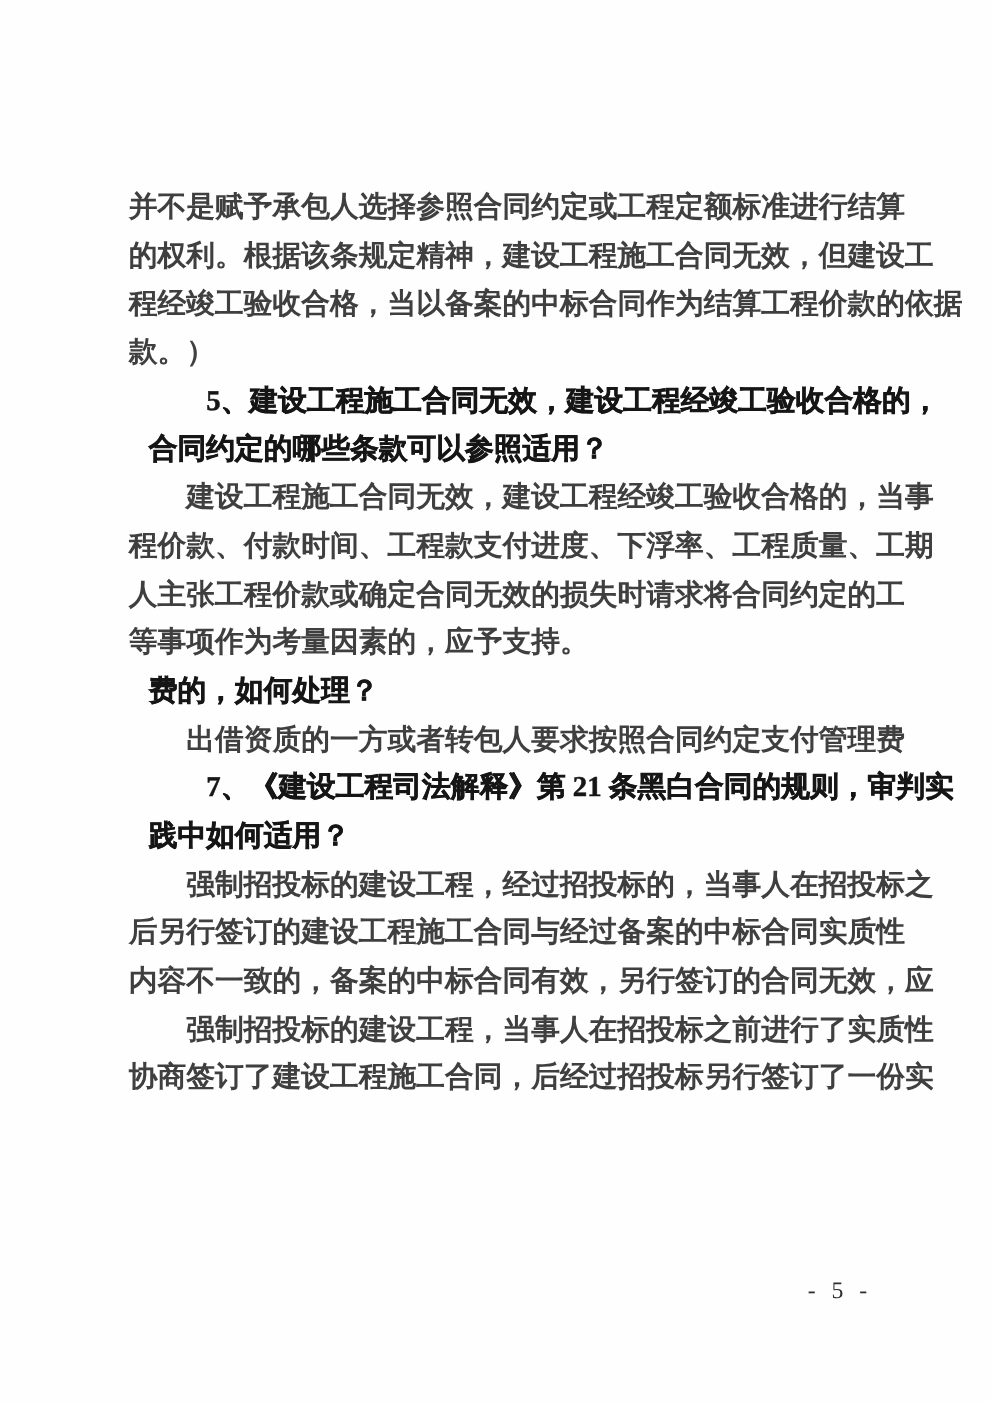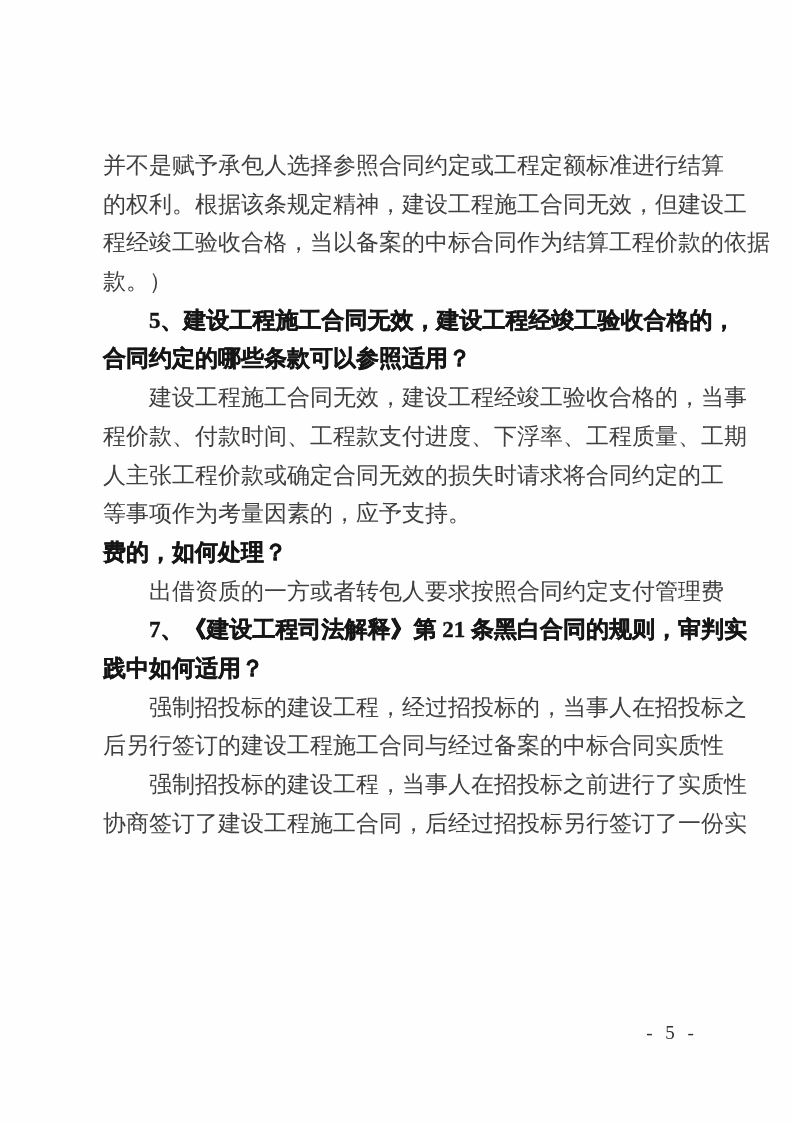--- a/index.html
+++ b/index.html
@@ -32,25 +32,26 @@
     line-height: 38.7px;
     height: 38.7px;
     white-space: nowrap;
     text-align: justify;
     text-align-last: justify;
     text-justify: inter-character;
     overflow: visible;
   }
   .line.body {
     color: var(--body-ink);
-    font-weight: 400;
+    font-weight: 700;
   }
   .line.heading {
     color: var(--heading-ink);
     font-weight: 700;
+    margin-left: 16px;
     -webkit-text-stroke: 0.4px var(--heading-ink);
   }
   .line.indent {
     text-indent: 2em;
   }
   .line.last {
     text-align: left;
     text-align-last: left;
   }
   .page-number {
@@ -79,17 +80,18 @@
       <div class="line body indent">建设工程施工合同无效，建设工程经竣工验收合格的，当事</div>
       <div class="line body">程价款、付款时间、工程款支付进度、下浮率、工程质量、工期</div>
       <div class="line body">人主张工程价款或确定合同无效的损失时请求将合同约定的工</div>
       <div class="line body last">等事项作为考量因素的，应予支持。</div>
       <div class="line heading last">费的，如何处理？</div>
       <div class="line body indent">出借资质的一方或者转包人要求按照合同约定支付管理费</div>
       <div class="line heading indent">7、《建设工程司法解释》第 21 条黑白合同的规则，审判实</div>
       <div class="line heading last">践中如何适用？</div>
       <div class="line body indent">强制招投标的建设工程，经过招投标的，当事人在招投标之</div>
       <div class="line body">后另行签订的建设工程施工合同与经过备案的中标合同实质性</div>
+      <div class="line body">内容不一致的，备案的中标合同有效，另行签订的合同无效，应</div>
       <div class="line body indent">强制招投标的建设工程，当事人在招投标之前进行了实质性</div>
       <div class="line body">协商签订了建设工程施工合同，后经过招投标另行签订了一份实</div>
     </div>
   <div class="page-number">- 5 -</div>
 </div>
 
 </body></html>

